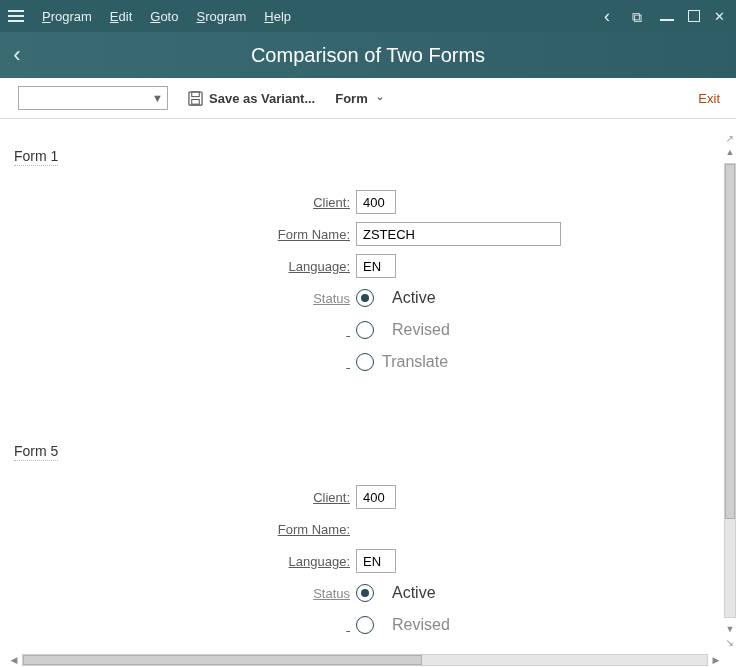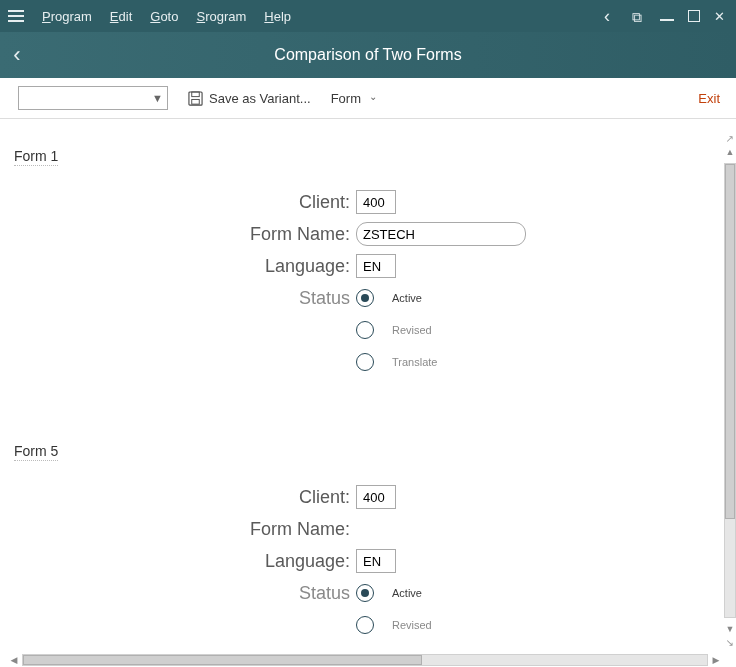--- a/index.html
+++ b/index.html
@@ -26,46 +26,46 @@
   .chev-left:before{content:"‹";font-size:18px;line-height:14px;}
   .win-new:before{content:"⧉";font-size:14px;}
   .win-min{width:14px;height:2px;background:var(--text-light);margin-top:8px;}
   .win-max{width:12px;height:12px;border:1.5px solid var(--text-light);box-sizing:border-box;}
   .win-close:before{content:"✕";font-size:13px;}
   
   .titlebar{background:linear-gradient(to right,var(--teal-mid),var(--teal));height:46px;display:flex;align-items:center;position:relative;}
   .back-btn{width:34px;height:46px;display:flex;align-items:center;justify-content:center;color:var(--text-light);font-size:22px;cursor:pointer;}
   .logo-wrap{background:#0a8ed6;height:46px;width:72px;display:flex;align-items:center;justify-content:center;}
   .logo-svg{width:54px;height:26px;}
-  .page-title{position:absolute;left:50%;transform:translateX(-50%);color:#fff;font-size:16px;}
+  .page-title{position:absolute;left:50%;transform:translateX(-50%);color:#fff;font-size:20px;}
   
   .toolbar{height:40px;border-bottom:1px solid #ddd;display:flex;align-items:center;padding:0 16px 0 18px;font-size:13px;color:#3a3a3a;justify-content:space-between;}
   .toolbar-left{display:flex;align-items:center;gap:20px;}
   .variant-select{width:150px;height:24px;border:1px solid var(--field-border);background:#fff;display:flex;align-items:center;justify-content:flex-end;padding-right:4px;box-sizing:border-box;}
   .variant-select .chev{font-size:11px;color:#666;}
-  .tb-item{display:flex;align-items:flex-start;gap:6px;cursor:pointer;}
+  .tb-item{display:flex;align-items:flex-start;gap:6px;cursor:pointer;font-weight:bold;}
   .save-icon{width:15px;height:15px;}
   .more-chev{font-size:10px;color:#666;margin-left:2px;}
   .exit-link{color:#c2410c;cursor:pointer;}
   
   .main{position:relative;height:calc(667px - 32px - 46px - 40px);overflow:hidden;}
   .content{padding:28px 10px 10px 10px;}
   .group-title{font-size:14px;color:#333;margin:0 0 20px 4px;border-bottom:1px dotted #bbb;display:inline-block;padding-bottom:1px;}
   .form-block{margin-bottom:64px;}
   .row{display:flex;align-items:center;height:32px;}
-  .lbl{width:340px;text-align:right;color:var(--label);font-size:18px;padding-right:6px;}
+  .lbl{width:340px;text-align:right;color:var(--label);font-size:13px;padding-right:6px;text-decoration:underline;}
   .lbl-muted{color:var(--muted);}
-  .fld{display:flex;align-items:center;}
+  .fld{display:flex;align-items:flex-start;}
   .inp{height:24px;border:1px solid var(--field-border);font-size:13px;padding:0 6px;box-sizing:border-box;font-family:inherit;}
   .inp-sm{width:40px;}
-  .inp-lg{width:170px;border-radius:11px;}
+  .inp-lg{width:205px;}
   .inp-focus{outline:2px solid #000;outline-offset:-1px;}
   .radio{width:16px;height:16px;border:1.5px solid var(--radio-ring);border-radius:50%;display:flex;align-items:center;justify-content:center;background:#fff;}
   .radio.sel:after{content:"";width:8px;height:8px;background:var(--radio-ring);border-radius:50%;}
-  .radio-lbl{font-size:11px;color:#3a3a3a;}
+  .radio-lbl{font-size:16px;color:#3a3a3a;}
   .radio-lbl-dim{color:var(--muted);}
   
   .v-scroll{position:absolute;right:0;top:14px;bottom:20px;width:12px;}
   .v-track{position:absolute;top:30px;bottom:30px;left:0;right:0;background:#e6e6e6;border:1px solid #d0d0d0;}
   .v-thumb{position:absolute;top:0;left:0;right:0;height:78%;background:#cfcfcf;border:1px solid #b0b0b0;}
   .v-arrow{position:absolute;left:0;right:0;height:14px;display:flex;align-items:center;justify-content:center;font-size:9px;color:#888;}
   .v-arrow.top{top:12px;} .v-arrow.bot{bottom:12px;}
   .corner{position:absolute;font-size:10px;color:#999;right:2px;}
   .corner.tr{top:0;} .corner.br{bottom:0;}
   .h-scroll{position:absolute;left:8px;right:14px;bottom:2px;height:12px;}
@@ -151,21 +151,21 @@
               <span class="radio-lbl">Active</span>
             </div>
           </div><div class="row">
             <div class="lbl ">&nbsp;</div>
             <div class="fld" style="gap: 18px;">
               <span class="radio"></span>
               <span class="radio-lbl radio-lbl-dim">Revised</span>
             </div>
           </div><div class="row">
             <div class="lbl ">&nbsp;</div>
-            <div class="fld" style="gap: 18px;">
+            <div class="fld" style="gap: 8px;">
               <span class="radio"></span>
               <span class="radio-lbl radio-lbl-dim">Translate</span>
             </div>
           </div></div>
         <div class="form-block"><div class="group-title">Form 5</div><div class="row">
             <div class="lbl">Client:</div>
             <div class="fld">
               <input class="inp inp-sm" value="400" style="">
             </div>
           </div><div class="row">

